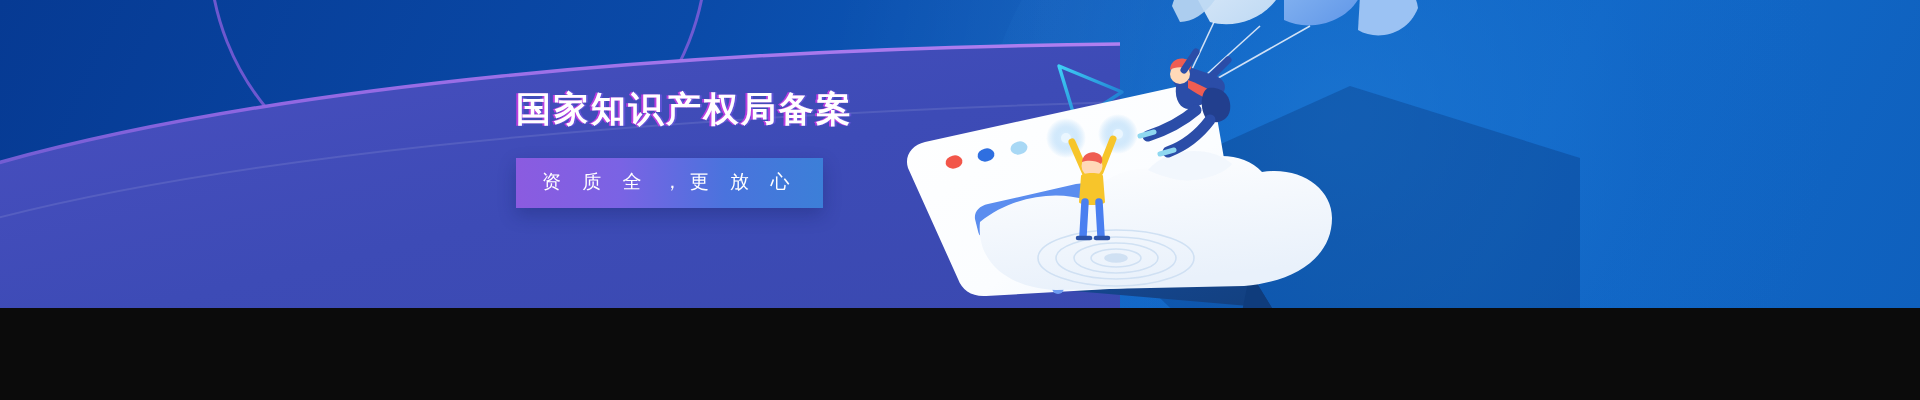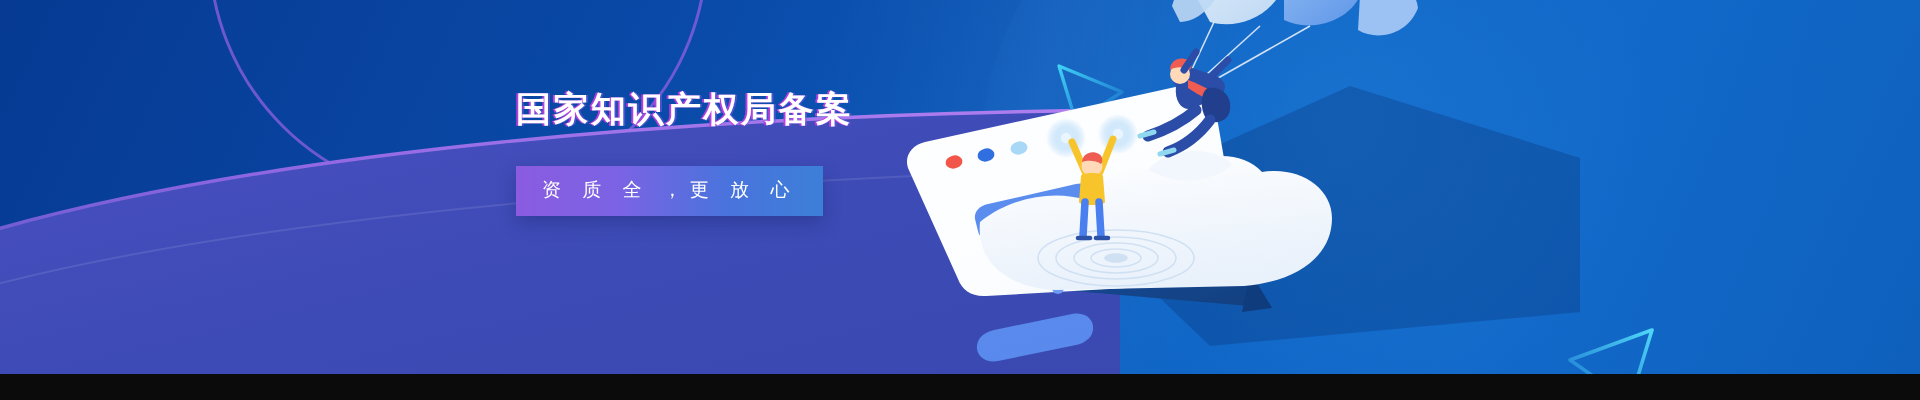--- a/index.html
+++ b/index.html
@@ -5,21 +5,21 @@
   html, body {
     margin: 0;
     padding: 0;
     background: #0b0b0b;
   }
   * { box-sizing: border-box; }
 
   .banner {
     position: relative;
     width: 1920px;
-    height: 374px;
+    height: 308px;
     overflow: hidden;
     font-family: "Liberation Sans", "DejaVu Sans", sans-serif;
     background: linear-gradient(115deg, #063a93 0%, #0a4aa8 34%, #0d63c4 62%, #1169c9 78%, #0f60bd 100%);
   }
 
   
   .bg-radial-glow {
     position: absolute;
     left: 980px; top: -220px;
     width: 900px; height: 760px;
@@ -78,21 +78,21 @@
     letter-spacing: 2.5px;
     white-space: nowrap;
     text-shadow:
       -2px 0 0 rgba(198,60,226,0.92),
        2px 0 0 rgba(120,90,235,0.55);
   }
   .headline.l2 { margin-top: 6px; }
 
   .badge {
     display: inline-block;
-    margin-top: 30px;
+    margin-top: 22px;
     padding: 11px 26px 13px 26px;
     color: #ffffff;
     font-size: 19px;
     letter-spacing: 8px;
     white-space: nowrap;
     background: linear-gradient(90deg, #8b5be0 0%, #7a63e4 34%, #4a73dd 68%, #3c7fd8 100%);
     box-shadow: 0 7px 18px rgba(18,30,90,0.30);
   }
 
   

